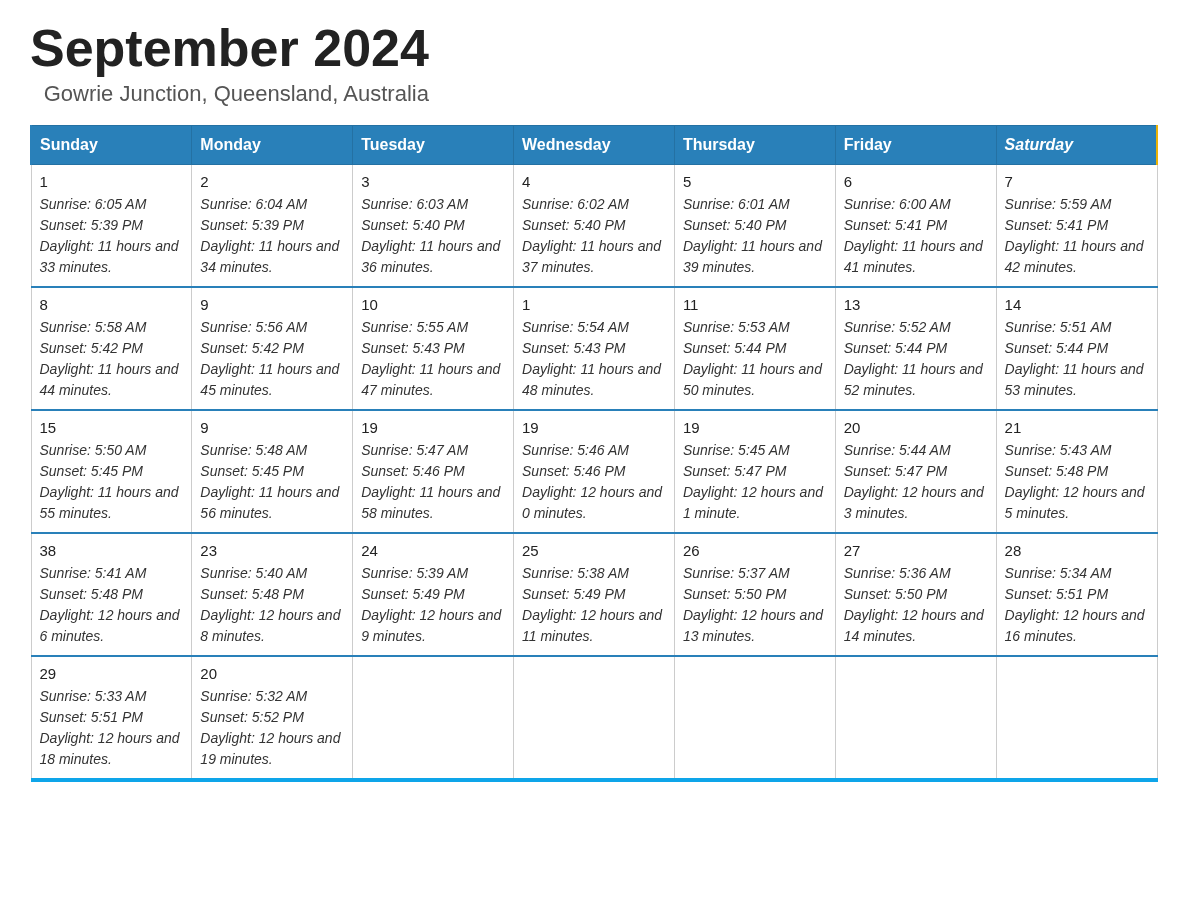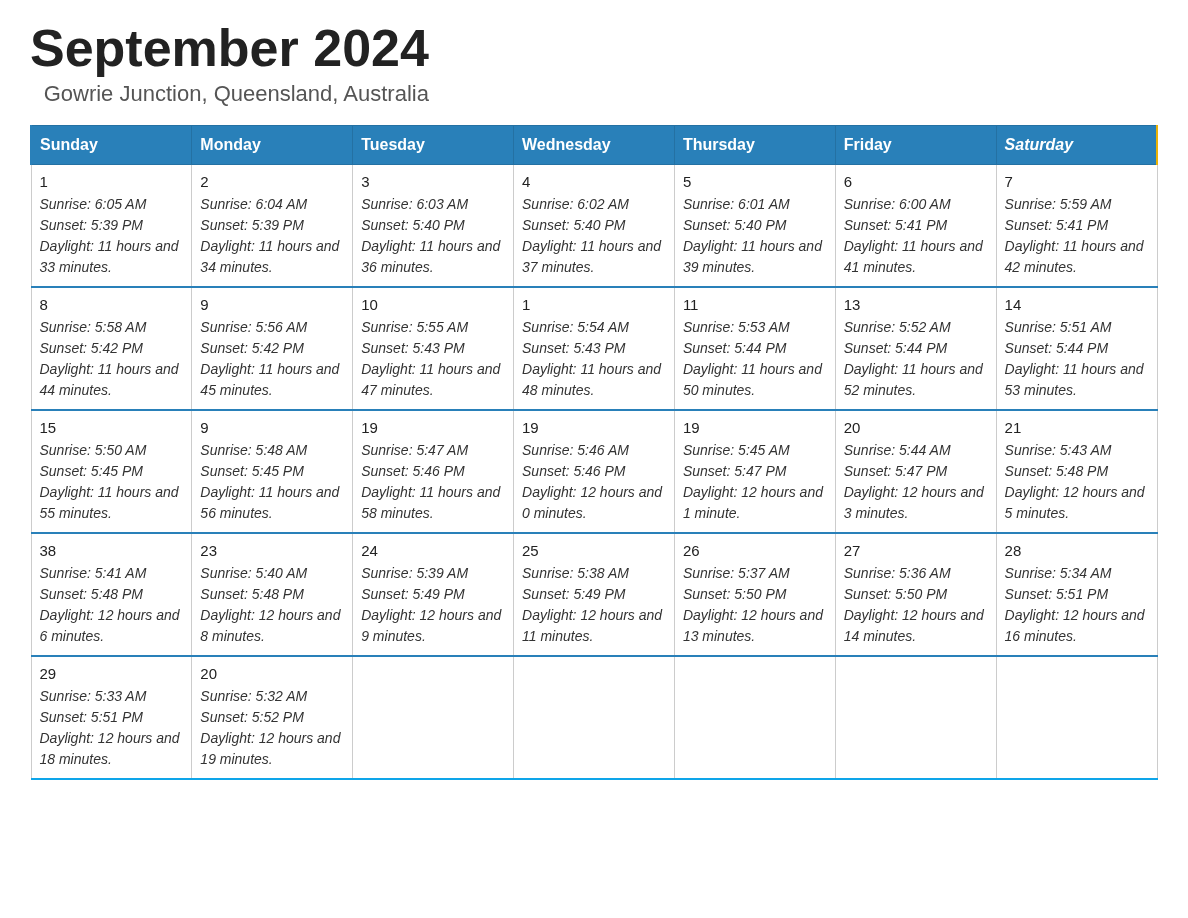--- a/index.html
+++ b/index.html
@@ -75,21 +75,21 @@
     .calendar-table td {
       border: 1px solid #ccc;
       vertical-align: top;
       padding: 8px 8px;
       font-size: 13px;
       color: #333;
       min-height: 110px;
       height: 120px;
     }
     .calendar-table tr:last-child td {
-      border-bottom: 2px solid #0ea5e9;
+      border-bottom: 4px solid #0ea5e9;
       border-radius: 22px;
     }
     .calendar-table thead tr th:first-child {
       border-left: 2px solid #2980b9;
     }
     .calendar-table thead tr th:last-child {
       border-right: 2px solid #eab308;
       font-style: italic;
     }
     .day-number {

